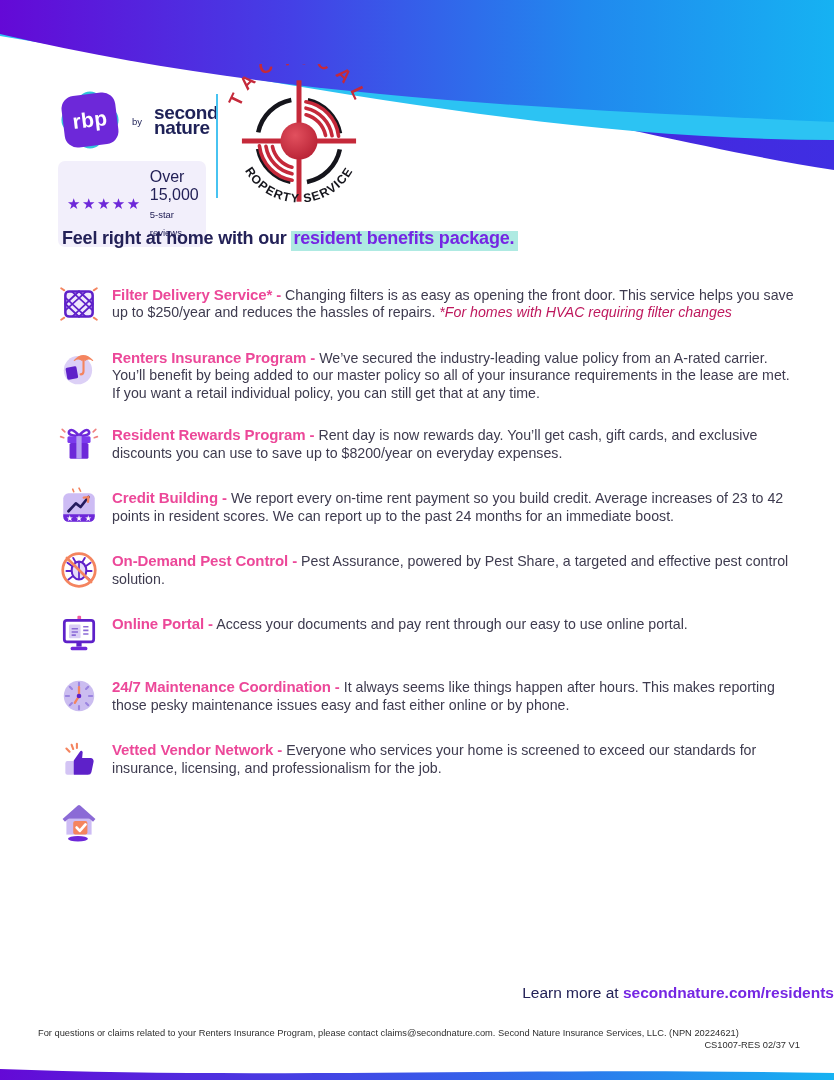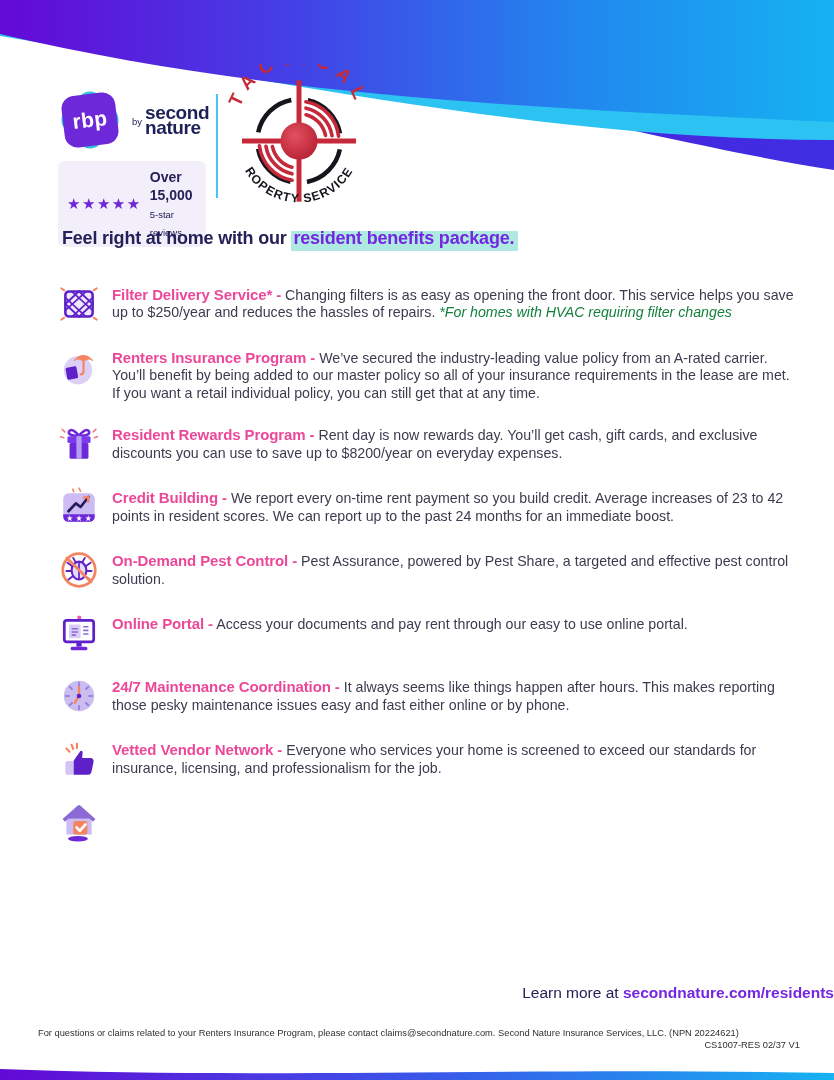--- a/index.html
+++ b/index.html
@@ -13,46 +13,46 @@
   .top-wave { position:absolute; top:0; left:0; width:834px; height:175px; display:block; }
   .bottom-wave { position:absolute; bottom:0; left:0; width:834px; height:14px; display:block; }
 
   
   .rbp-block { position:absolute; left:58px; top:88px; width:150px; }
   .rbp-row { display:flex; align-items:center; gap:10px; }
   .rbp-mark { position:relative; width:64px; height:64px; flex:none; }
   .rbp-teal { position:absolute; left:8px; top:8px; width:48px; height:48px; background:#2fc6da; border-radius:13px; transform:rotate(45deg); }
   .rbp-purple { position:absolute; left:5px; top:6px; width:54px; height:52px; background:#6d28d9; border-radius:13px; transform:rotate(-7deg); display:flex; align-items:center; justify-content:center; }
   .rbp-purple span { color:#fff; font-weight:bold; font-size:21px; letter-spacing:0.3px; }
-  .sn-text { display:flex; gap:3px; }
+  .sn-text { display:flex; gap:12px; }
   .sn-by { font-size:9.5px; color:#1e2157; margin-top:11px; }
   .sn-name { font-size:19px; font-weight:bold; color:#1e2157; line-height:15.5px; letter-spacing:-0.4px; }
   .review-badge { margin-top:9px; background:#f2effb; border-radius:7px; padding:7px 9px; display:flex; align-items:center; gap:8px; width:148px; }
   .review-stars { color:#6d28d9; font-size:15px; letter-spacing:1.5px; white-space:nowrap; }
-  .review-line1 { font-size:14px; font-weight:bold; color:#232157;margin-top:8px; }
+  .review-line1 { font-size:16px; font-weight:normal; color:#232157;margin-top:8px; }
   .review-line2 { font-size:9.5px; color:#232157; }
   .logo-divider { position:absolute; left:216px; top:94px; width:2px; height:104px; background:#47c3f1; }
   .tps-logo { position:absolute; left:222px; top:64px; width:154px; height:154px; font-family:"Liberation Sans", sans-serif; }
 
   
   .heading { position:absolute; left:62px; top:228px; width:750px; font-size:18px; color:#232157; letter-spacing:-0.2px; }
   .heading .hl {
     color:#7526e3; font-weight:bold;
     background:linear-gradient(to bottom, transparent 15%, #aeeae2 15%);
     padding:0 4px 3px 2px;
   }
 
   
   .benefits { position:absolute; left:58px; top:283px; width:736px; }
   .benefit { display:flex; align-items:flex-start; margin-bottom:21px; min-height:40px; }
   .b-icon { width:42px; height:42px; flex:none; margin-right:12px; }
   .b-icon svg { width:42px; height:42px; display:block; }
   .b-text { font-size:14.2px; line-height:17.4px; color:#3e3b4f; padding-top:3px; }
   .b-text strong { font-size:15px; color:#ec4899; letter-spacing:-0.1px; }
-  .b-text em { font-style:italic; color:#15803d; }
+  .b-text em { font-style:italic; color:#be185d; }
 
   
   .cta { position:absolute; top:984px; left:0; width:100%; text-align:right; font-size:15.5px; color:#232157; }
   .cta a { color:#7526e3; font-weight:bold; text-decoration:none; }
 
   
   .legal { position:absolute; left:38px; bottom:42px; font-size:9.3px; color:#2e2e2e; }
   .doc-code { position:absolute; right:34px; bottom:30px; font-size:9.3px; color:#2e2e2e; }
 </style>
 </head>

